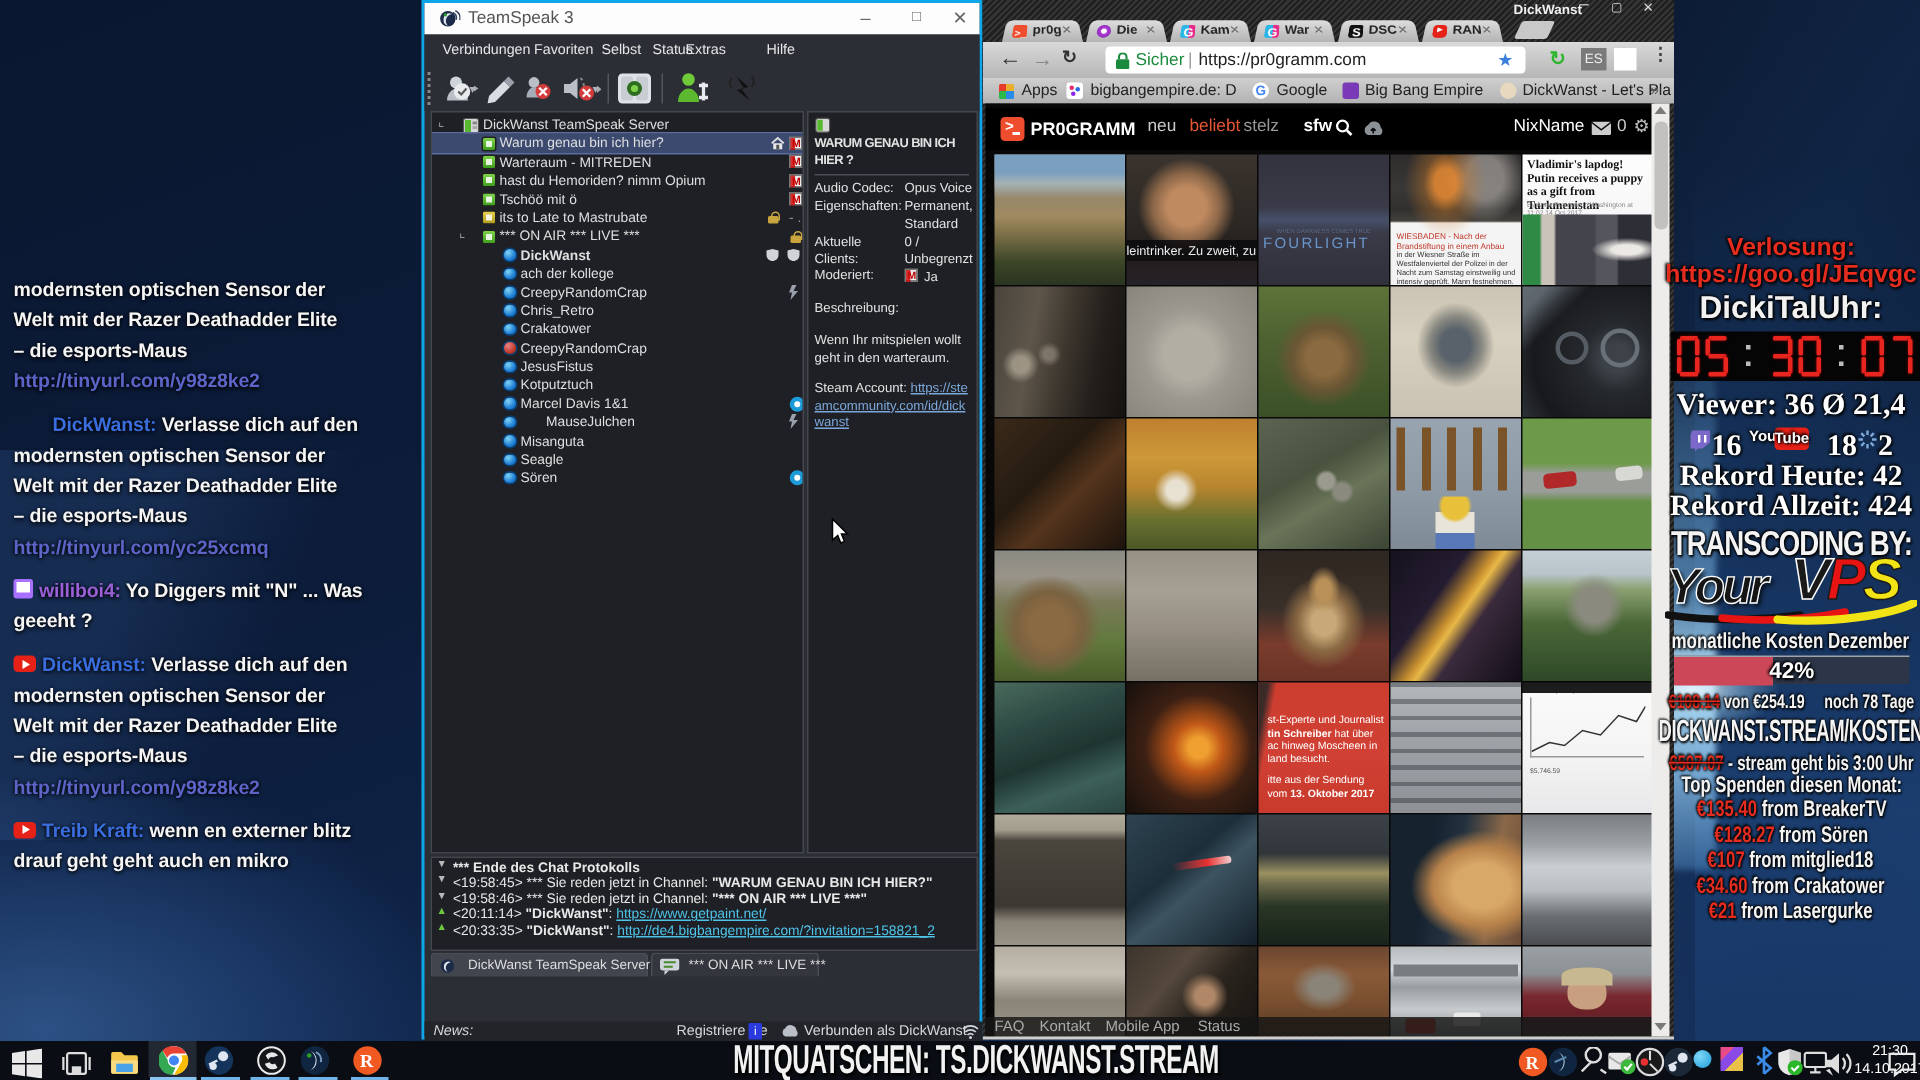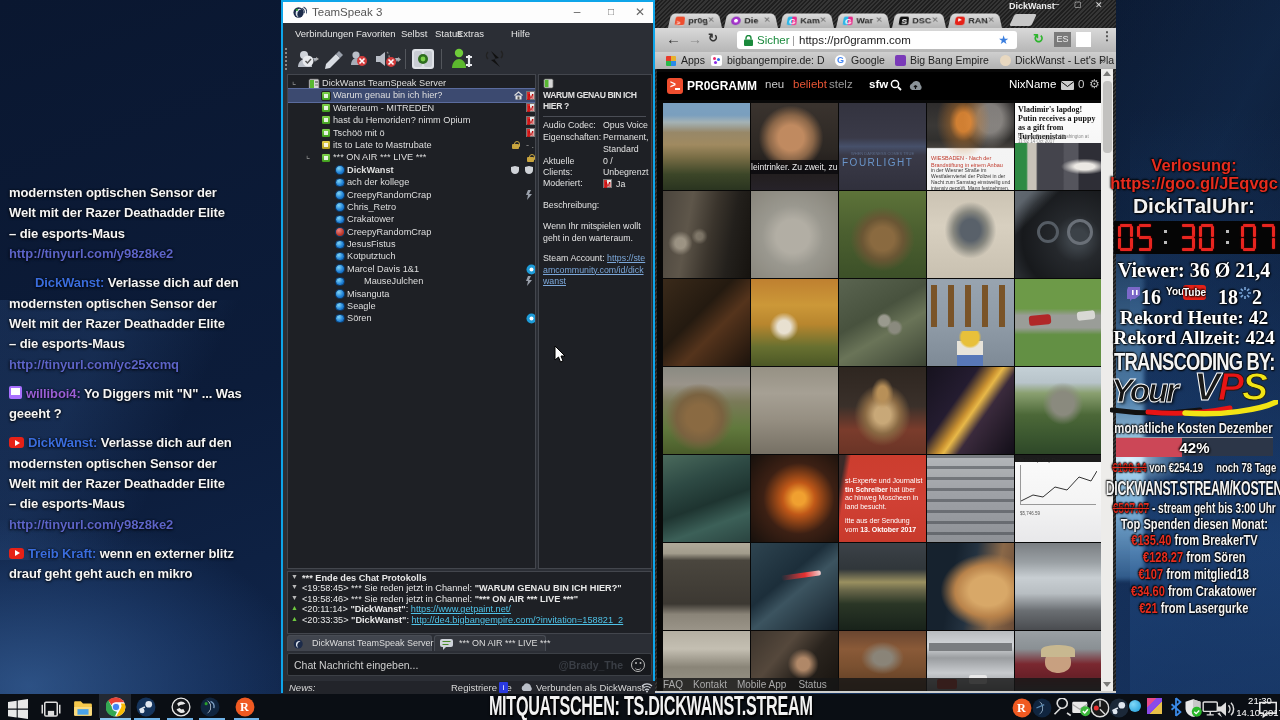--- a/index.html
+++ b/index.html
@@ -364,21 +364,20 @@
     <div class="tstab on" style="left:0;width:145px;"><svg style="position:absolute;left:5px;top:2px;" width="12" height="12" viewBox="0 0 16 16">
           <circle cx="7" cy="8" r="6" fill="#1c2b4a"></circle>
           <path d="M4 8a4 4 0 0 1 6-3.4A5 5 0 0 0 7 13 4.5 4.5 0 0 1 4 8z" fill="#dfe6ef"></path>
         </svg>DickWanst TeamSpeak Server</div>
     <div class="tstab" style="left:147px;width:112px;"><svg style="position:absolute;left:5px;top:3px;" width="13" height="11" viewBox="0 0 13 11">
           <rect x="0" y="0" width="13" height="8" rx="2" fill="#cfd3da"></rect>
           <path d="M3 8l0 3 3-3z" fill="#cfd3da"></path>
           <path d="M2.5 2.5h8m-8 3h6" stroke="#4a8a2a" stroke-width="1.2"></path>
         </svg>*** ON AIR *** LIVE ***</div>
   </div>
-  <div id="tsinput">Chat Nachricht eingeben...<span class="wm">@Brady_The</span><span class="sm"></span></div>
   <div id="tsstatus">
     <span style="position:absolute;left:6px;font-style:italic;">News:</span>
     <span style="position:absolute;left:168px;white-space:nowrap;">Registriere De</span>
     <span style="position:absolute;left:216px;width:9px;height:11px;top:1px;background:#2a3adf;border-radius:1px;color:#fff;font-size:8px;text-align:center;line-height:11px;">i</span>
     <svg style="position:absolute;left:237px;top:2px;" width="13" height="9" viewBox="0 0 13 9">
         <path d="M3.5 8A3 3 0 0 1 3.5 2.5 4 4 0 0 1 11 4a2.5 2.5 0 0 1-.5 4z" fill="#b9bec7"></path>
       </svg>
     <span style="position:absolute;left:253px;white-space:nowrap;">Verbunden als DickWanst</span>
     <svg style="position:absolute;left:358px;top:1px;" width="12" height="11" viewBox="0 0 12 11">
         <path d="M1 4a7 7 0 0 1 10 0M2.5 6a5 5 0 0 1 7 0M4 8a3 3 0 0 1 4 0" stroke="#cfd3da" stroke-width="1.1" fill="none"></path>

